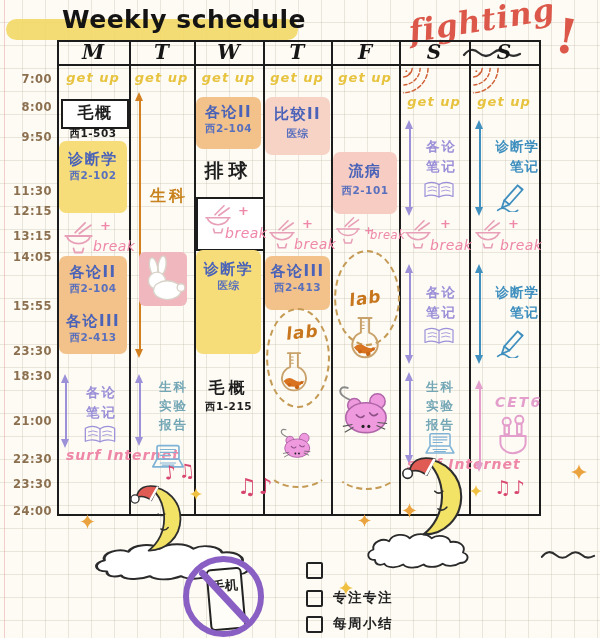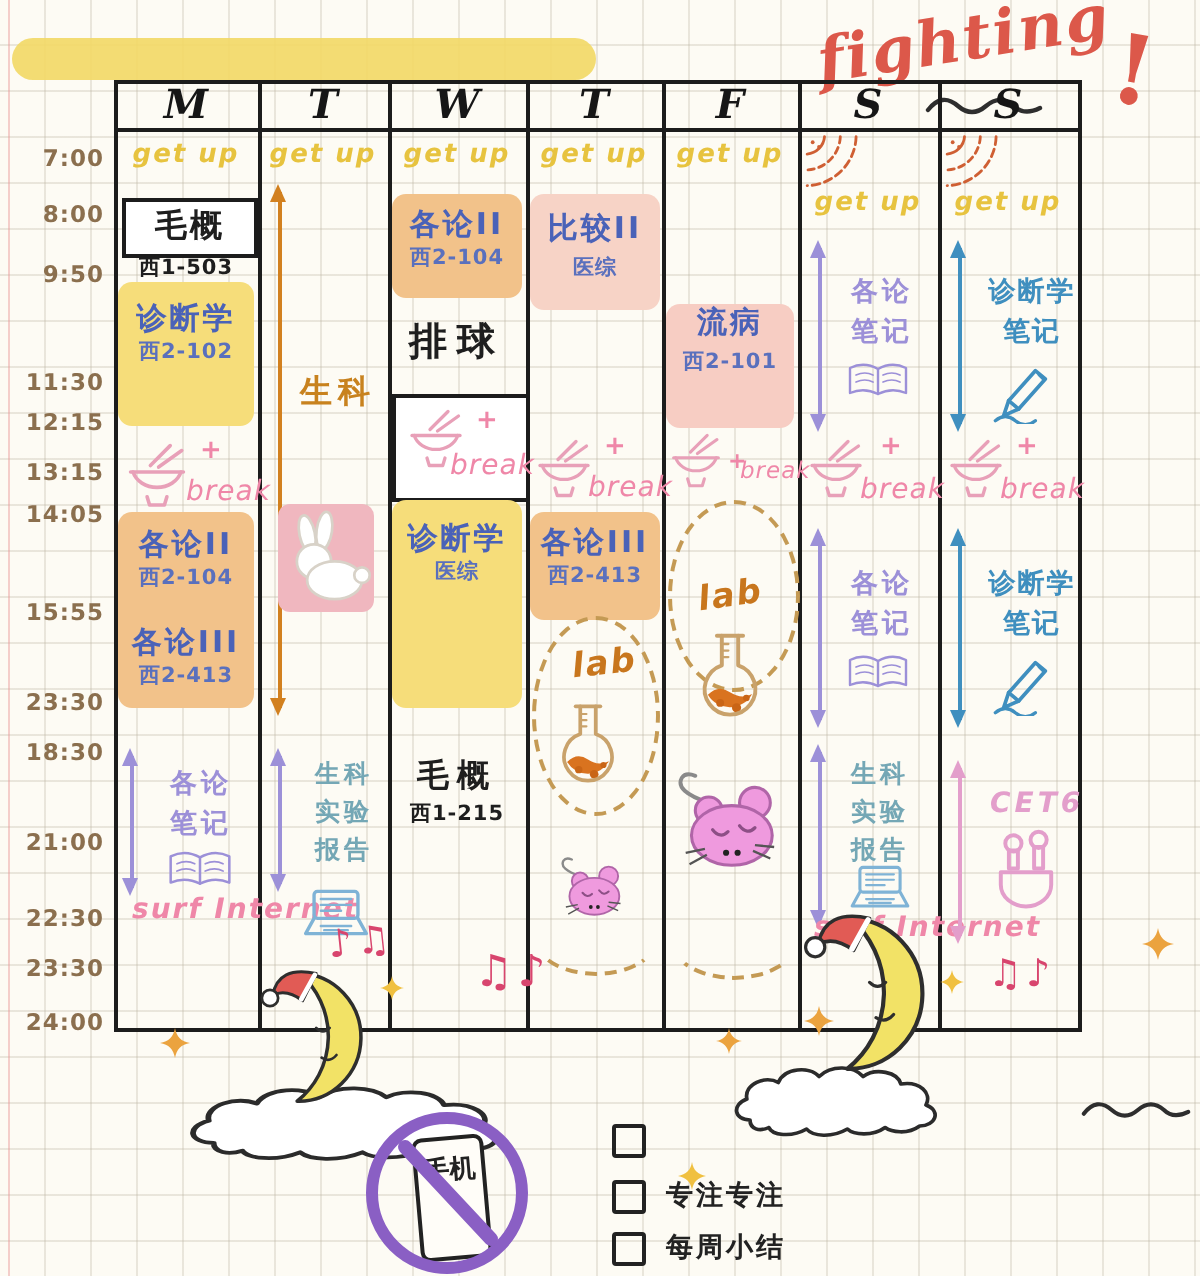--- a/index.html
+++ b/index.html
@@ -26,21 +26,21 @@
   .getup{color:#e7c33f;font-style:italic;font-weight:bold;font-size:13px;text-align:center;letter-spacing:1px;}
   .hl{border-radius:7px;}
   .bg-y{background:#f6dd7a;} .bg-o{background:#f2c28a;} .bg-p{background:#f7d3c6;} .bg-pk{background:#f7cdc3;}
   .ev-title{font-weight:bold;color:#4a62b8;font-size:15px;letter-spacing:1.5px;text-align:center;}
   .ev-loc{color:#5a70bd;font-size:10.5px;font-weight:bold;text-align:center;letter-spacing:.5px;}
   .blacktxt{color:#1e1e1e;}
   .box-black{border:2px solid #1c1c1c;background:#fff;}
   .break-txt{color:#ef87a8;font-style:italic;font-size:14px;letter-spacing:.5px;}
   .plus{color:#ef87a8;font-size:13px;font-weight:bold;}
   .pink-script{color:#ef87a8;font-style:italic;font-weight:bold;letter-spacing:1px;}
-  .cjk-wrap{word-break:break-all;line-height:1.5;font-weight:bold;letter-spacing:2px;text-align:center;}
+  .cjk-wrap{word-break:break-all;line-height:1.5;font-weight:bold;letter-spacing:2px;text-align:right;}
   .varrow{width:2.4px;background:currentColor;}
   .varrow::before{content:"";position:absolute;left:-3.6px;top:-8px;border:4.8px solid transparent;border-bottom:9px solid currentColor;}
   .varrow::after{content:"";position:absolute;left:-3.6px;bottom:-8px;border:4.8px solid transparent;border-top:9px solid currentColor;}
   .dash-ellipse{border:2px dashed #c49a54;border-radius:50%;}
   .dash-arc{border:2.4px dashed #c49a54;border-radius:50%;border-top-color:transparent;border-left-color:transparent;border-right-color:transparent;}
   .lab-txt{color:#c8761d;font-style:italic;font-weight:bold;font-size:17px;letter-spacing:1px;}
   .notes-glyph{font-size:19px;color:#d8456e;letter-spacing:2px;}
   .sticker-bg{background:#f0b7bf;border-radius:6px;}
   
   .nophone-ring{border:6.5px solid #8a5fc4;border-radius:50%;}
@@ -151,20 +151,21 @@
 <symbol id="sym-squig" viewBox="0 0 60 14">
   <path d="M2 9 q7 -9 15 -2 q7 6 14 0 q7 -6 14 0 q5 5 13 1" fill="none" stroke="#2e2e2e" stroke-width="2.2" stroke-linecap="round"></path>
 </symbol>
 </defs>
 </svg>
 
 <div id="page">
   <div class="abs margin-line"></div>
 
   <div class="abs title-band"></div>
+  <div class="abs page-title">Weekly schedule</div>
   <div class="abs cheer">fighting</div>
   <svg class="abs" style="left:462px;top:46px;width:60px;height:14px;color:#dc584a">
       <use href="#sym-squig" style="stroke:#dc584a"></use>
     </svg>
   <div class="abs cheer-bang">!</div>
 
   <div class="abs tframe"></div>
   <div class="abs hline"></div>
   <div class="abs vline" style="left:129px"></div>
   <div class="abs vline" style="left:194px"></div>
@@ -287,21 +288,21 @@
   <div class="abs lab-txt" style="left:286px;top:322px;transform:rotate(-6deg)">lab</div>
   <svg class="abs" style="left:277px;top:346px;width:34px;height:56px">
       <use href="#sym-flask"></use>
     </svg>
   <svg class="abs" style="left:277px;top:428px;width:38px;height:32px">
       <use href="#sym-mouse"></use>
     </svg>
   <div class="abs dash-arc" style="left:266px;top:448px;width:60px;height:36px"></div>
 
   <div class="abs hl bg-pk" style="left:333px;top:152px;width:64px;height:62px">
-    <div class="ev-title" style="">流病</div>
+    <div class="ev-title" style="padding-top:10px">流病</div>
     <div class="ev-loc" style="padding-top:3px">西2-101</div>
   </div>
   <svg class="abs" style="left:334px;top:216px;width:28px;height:30px;color:#e8a0b8">
       <use href="#sym-bowl"></use>
     </svg>
   <div class="abs plus" style="left:364px;top:224px;font-size:11px">+</div>
   <div class="abs break-txt" style="left:370px;top:228px;font-size:11.5px">break</div>
   <div class="abs dash-ellipse" style="left:334px;top:250px;width:62px;height:92px"></div>
   <div class="abs lab-txt" style="left:349px;top:288px;transform:rotate(-8deg)">lab</div>
   <svg class="abs" style="left:347px;top:310px;width:36px;height:60px">

